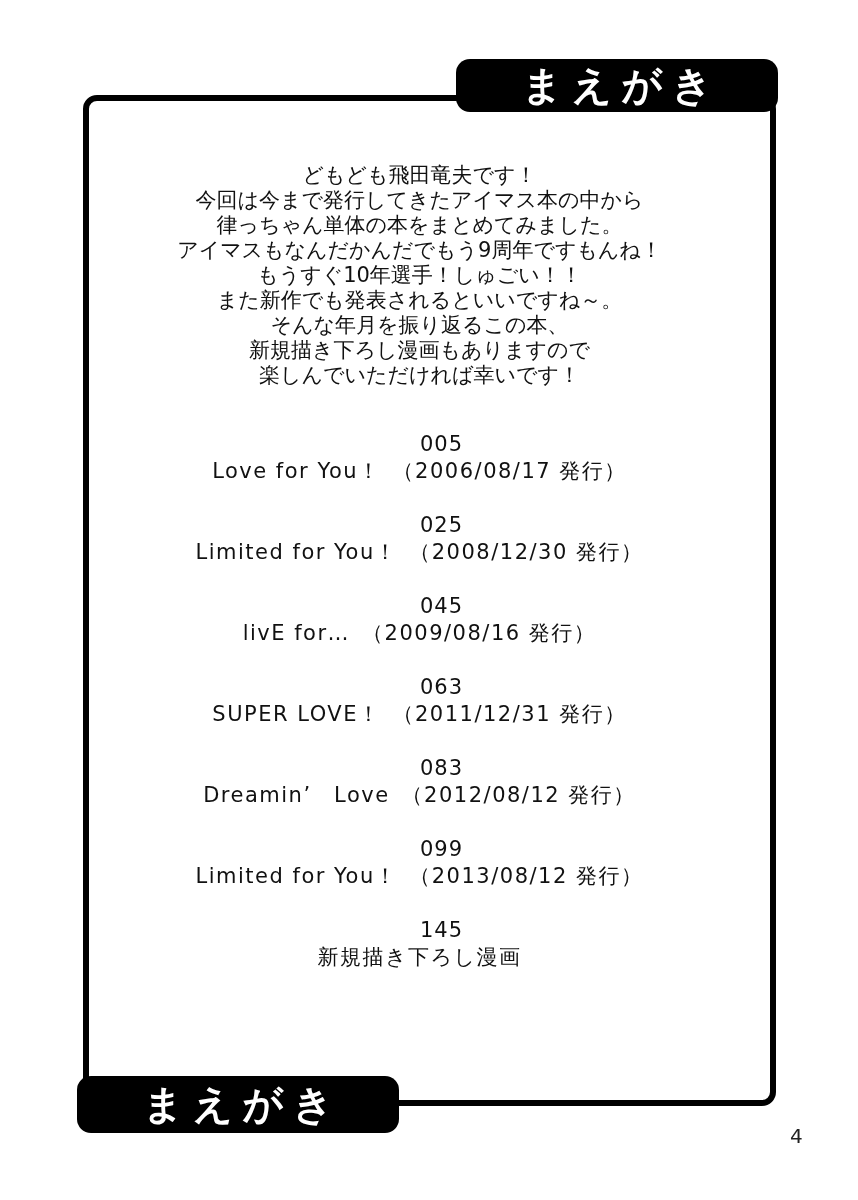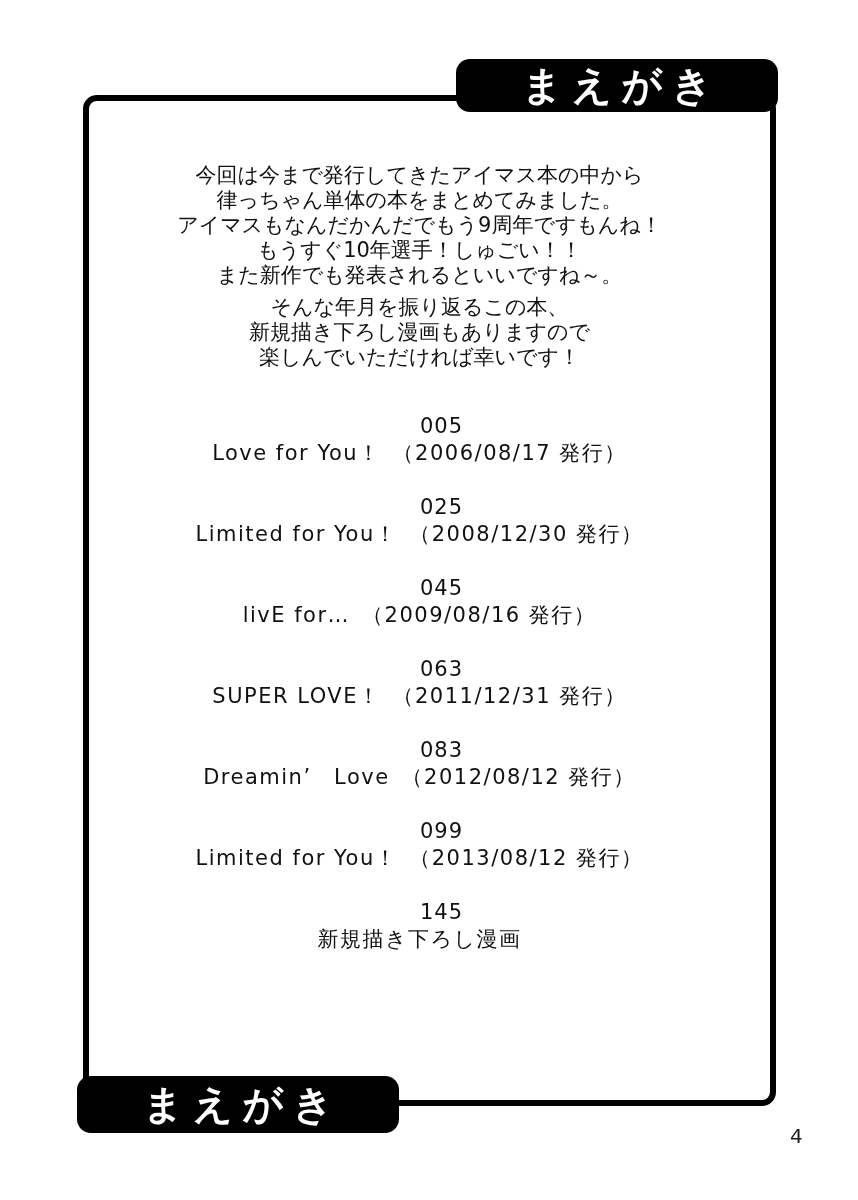--- a/index.html
+++ b/index.html
@@ -63,21 +63,20 @@
     width: 673px;
     text-align: center;
     z-index: 2;
   }
   .para {
     font-size: 21px;
     line-height: 25px;
     margin: 0;
   }
   .para-2 {
-    margin-top: 7px;
     font-family: Liberation Serif, serif;
   }
   .para div {
     white-space: nowrap;
   }
   .toc {
     margin-top: 43px;
   }
   .toc-entry {
     font-size: 21px;
@@ -113,20 +112,21 @@
 
   <div class="frame"></div>
 
   <div class="banner banner-top">
     <span>まえがき</span>
   </div>
 
   <div class="content">
 
     <div class="para para-1">
+      <div>どもども飛田竜夫です！</div>
       <div>今回は今まで発行してきたアイマス本の中から</div>
       <div>律っちゃん単体の本をまとめてみました。</div>
       <div>アイマスもなんだかんだでもう9周年ですもんね！</div>
       <div>もうすぐ10年選手！しゅごい！！</div>
       <div>また新作でも発表されるといいですね～。</div>
     </div>
 
     <div class="para para-2">
       <div>そんな年月を振り返るこの本、</div>
       <div>新規描き下ろし漫画もありますので</div>

